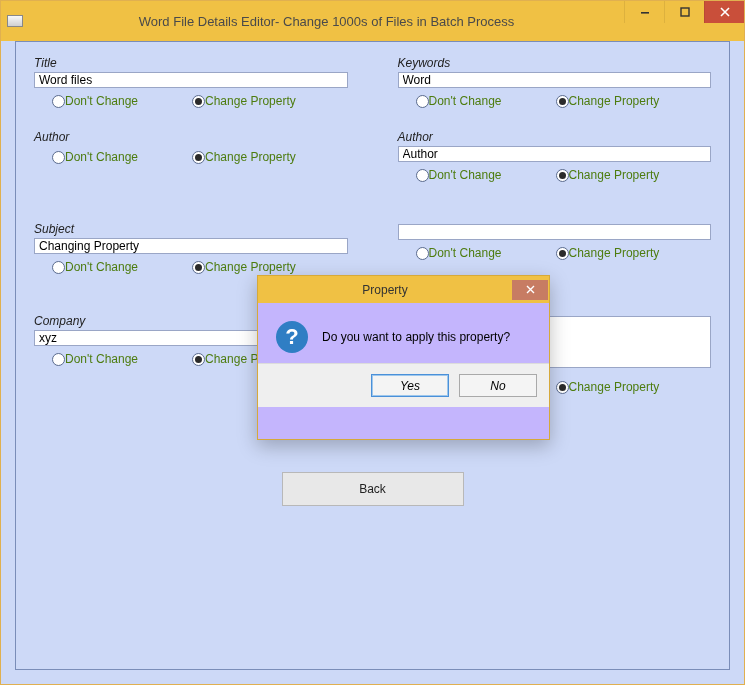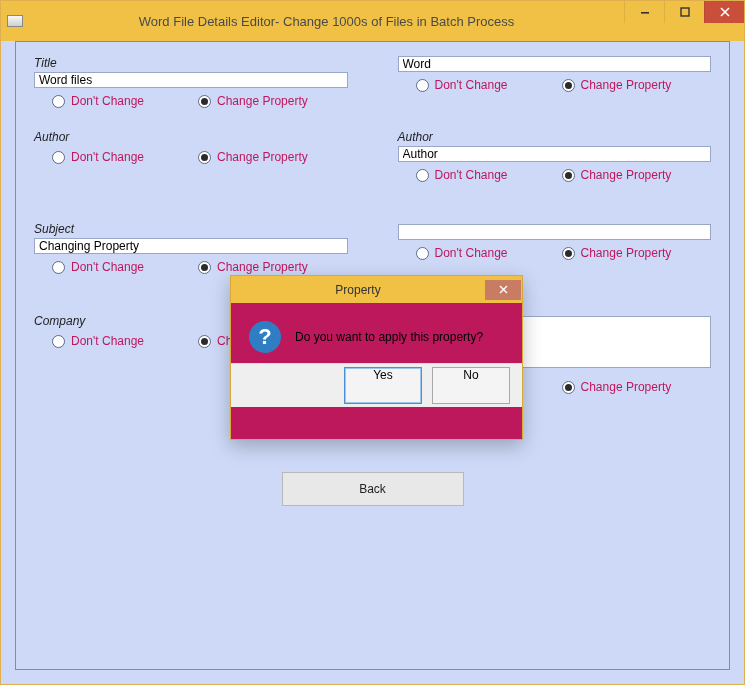--- a/index.html
+++ b/index.html
@@ -12,36 +12,36 @@
   .win-btns { display:flex; height:100%; }
   .win-btn { width:40px; height:22px; display:flex; align-items:center; justify-content:center; border-left:1px solid rgba(0,0,0,.08); color:#333; }
   .win-btn svg { display:block; }
   .win-btn.close-btn { background:#c94f3a; color:#fff; }
   .form-area { position:absolute; left:14px; top:40px; right:14px; bottom:14px; border:1px solid #7a8db8; background:#cdd9f7; padding:14px 18px 10px 18px; }
   .grid2 { display:grid; grid-template-columns:1fr 1fr; column-gap:50px; }
   .field { margin-bottom:22px; }
   .field-label { color:#222; margin-bottom:2px;font-style:italic; }
   .text-input { width:100%; height:16px; padding:1px 4px; border:1px solid #9aa6c6; background:#fff; outline:none; }
   .radio-row { display:flex; gap:54px; margin-top:6px; padding-left:18px; }
-  .radio-opt { display:flex; align-items:center; gap:6px; color:#be185d; cursor:default; }
+  .radio-opt { display:flex; align-items:center; color:#4d7c0f; cursor:default; }
   .radio { width:13px; height:13px; border-radius:50%; border:1px solid #5a6b8e; background:#fff; position:relative; }
   .radio.checked::after { content:""; position:absolute; width:7px; height:7px; border-radius:50%; background:#2b2b2b; top:2px; left:2px; }
   .comments-box { width:100%; height:52px; border:1px solid #9aa6c6; background:#fff; }
   .btn-row { display:flex; justify-content:center; gap:42px; margin-top:56px; }
   .big-btn { width:182px; height:34px; background:#e8e8e8; border:1px solid #b8b8b8; display:flex; align-items:center; justify-content:center; color:#222; }
   .apply-wrap { border:3px solid #d11a1a; padding:3px; }
   
-  .modal { position:absolute; left:229px; top:274px; width:293px; height:165px; border:1px solid #d6a93a; background:#be185d; box-shadow:0 6px 18px rgba(0,0,0,.25); }
+  .modal { position:absolute; left:256px; top:274px; width:293px; height:165px; border:1px solid #d6a93a; background:#c4b5fd; box-shadow:0 6px 18px rgba(0,0,0,.25); }
   .modal-titlebar { height:27px; background:#f0c144; display:flex; align-items:center; }
   .modal-titlebar .mtitle { flex:1; text-align:center; color:#333; font-size:12px; }
   .modal-close { width:36px; height:20px; background:#c77c63; display:flex; align-items:center; justify-content:center; margin-right:1px; }
   .modal-body { display:flex; align-items:center; gap:14px; padding:18px 16px 10px 18px; }
   .q-icon { width:32px; height:32px; border-radius:50%; background:#2f7ec4; display:flex; align-items:center; justify-content:center; color:#fff; font-size:22px; font-weight:bold; }
   .modal-btns { background:#efefef; border-top:1px solid #dcdcdc; height:44px; display:flex; align-items:center; justify-content:flex-end; gap:10px; padding-right:12px; }
-  .dlg-btn { width:78px; height:37px; background:#f4f4f4; border:1px solid #a9a9a9; display:flex; align-items:flex-start; justify-content:center; }
+  .dlg-btn { width:78px; height:23px; background:#f4f4f4; border:1px solid #a9a9a9; display:flex; align-items:center; justify-content:center;font-style:italic; }
   .dlg-btn.default { border:1px solid #4a90d9; box-shadow:0 0 0 1px #9ec7ec inset; }
 </style>
 </head>
 <body>
 
 <div class="window">
 
   <div class="titlebar">
     <div class="app-icon"></div>
     <div class="title">Word File Details Editor- Change 1000s of Files in Batch Process</div>
@@ -77,20 +77,21 @@
               <span>Don't Change</span>
             </div>
           <div class="radio-opt">
               <span class="radio checked"></span>
               <span>Change Property</span>
             </div>
         </div>
       </div>
 
       <div class="field">
+        <div class="field-label">Keywords</div>
         <input class="text-input" value="Word" style="">
         <div class="radio-row">
           <div class="radio-opt">
               <span class="radio"></span>
               <span>Don't Change</span>
             </div>
           <div class="radio-opt">
               <span class="radio checked"></span>
               <span>Change Property</span>
             </div>
@@ -164,20 +165,21 @@
         </div>
       </div>
     </div>
 
     <div style="height:18px"></div>
 
     <div class="grid2">
 
       <div class="field">
         <div class="field-label">Company</div>
+        <input class="text-input" value="xyz" style="">
         <div class="radio-row">
           <div class="radio-opt">
               <span class="radio"></span>
               <span>Don't Change</span>
             </div>
           <div class="radio-opt">
               <span class="radio checked"></span>
               <span>Change Property</span>
             </div>
         </div>

